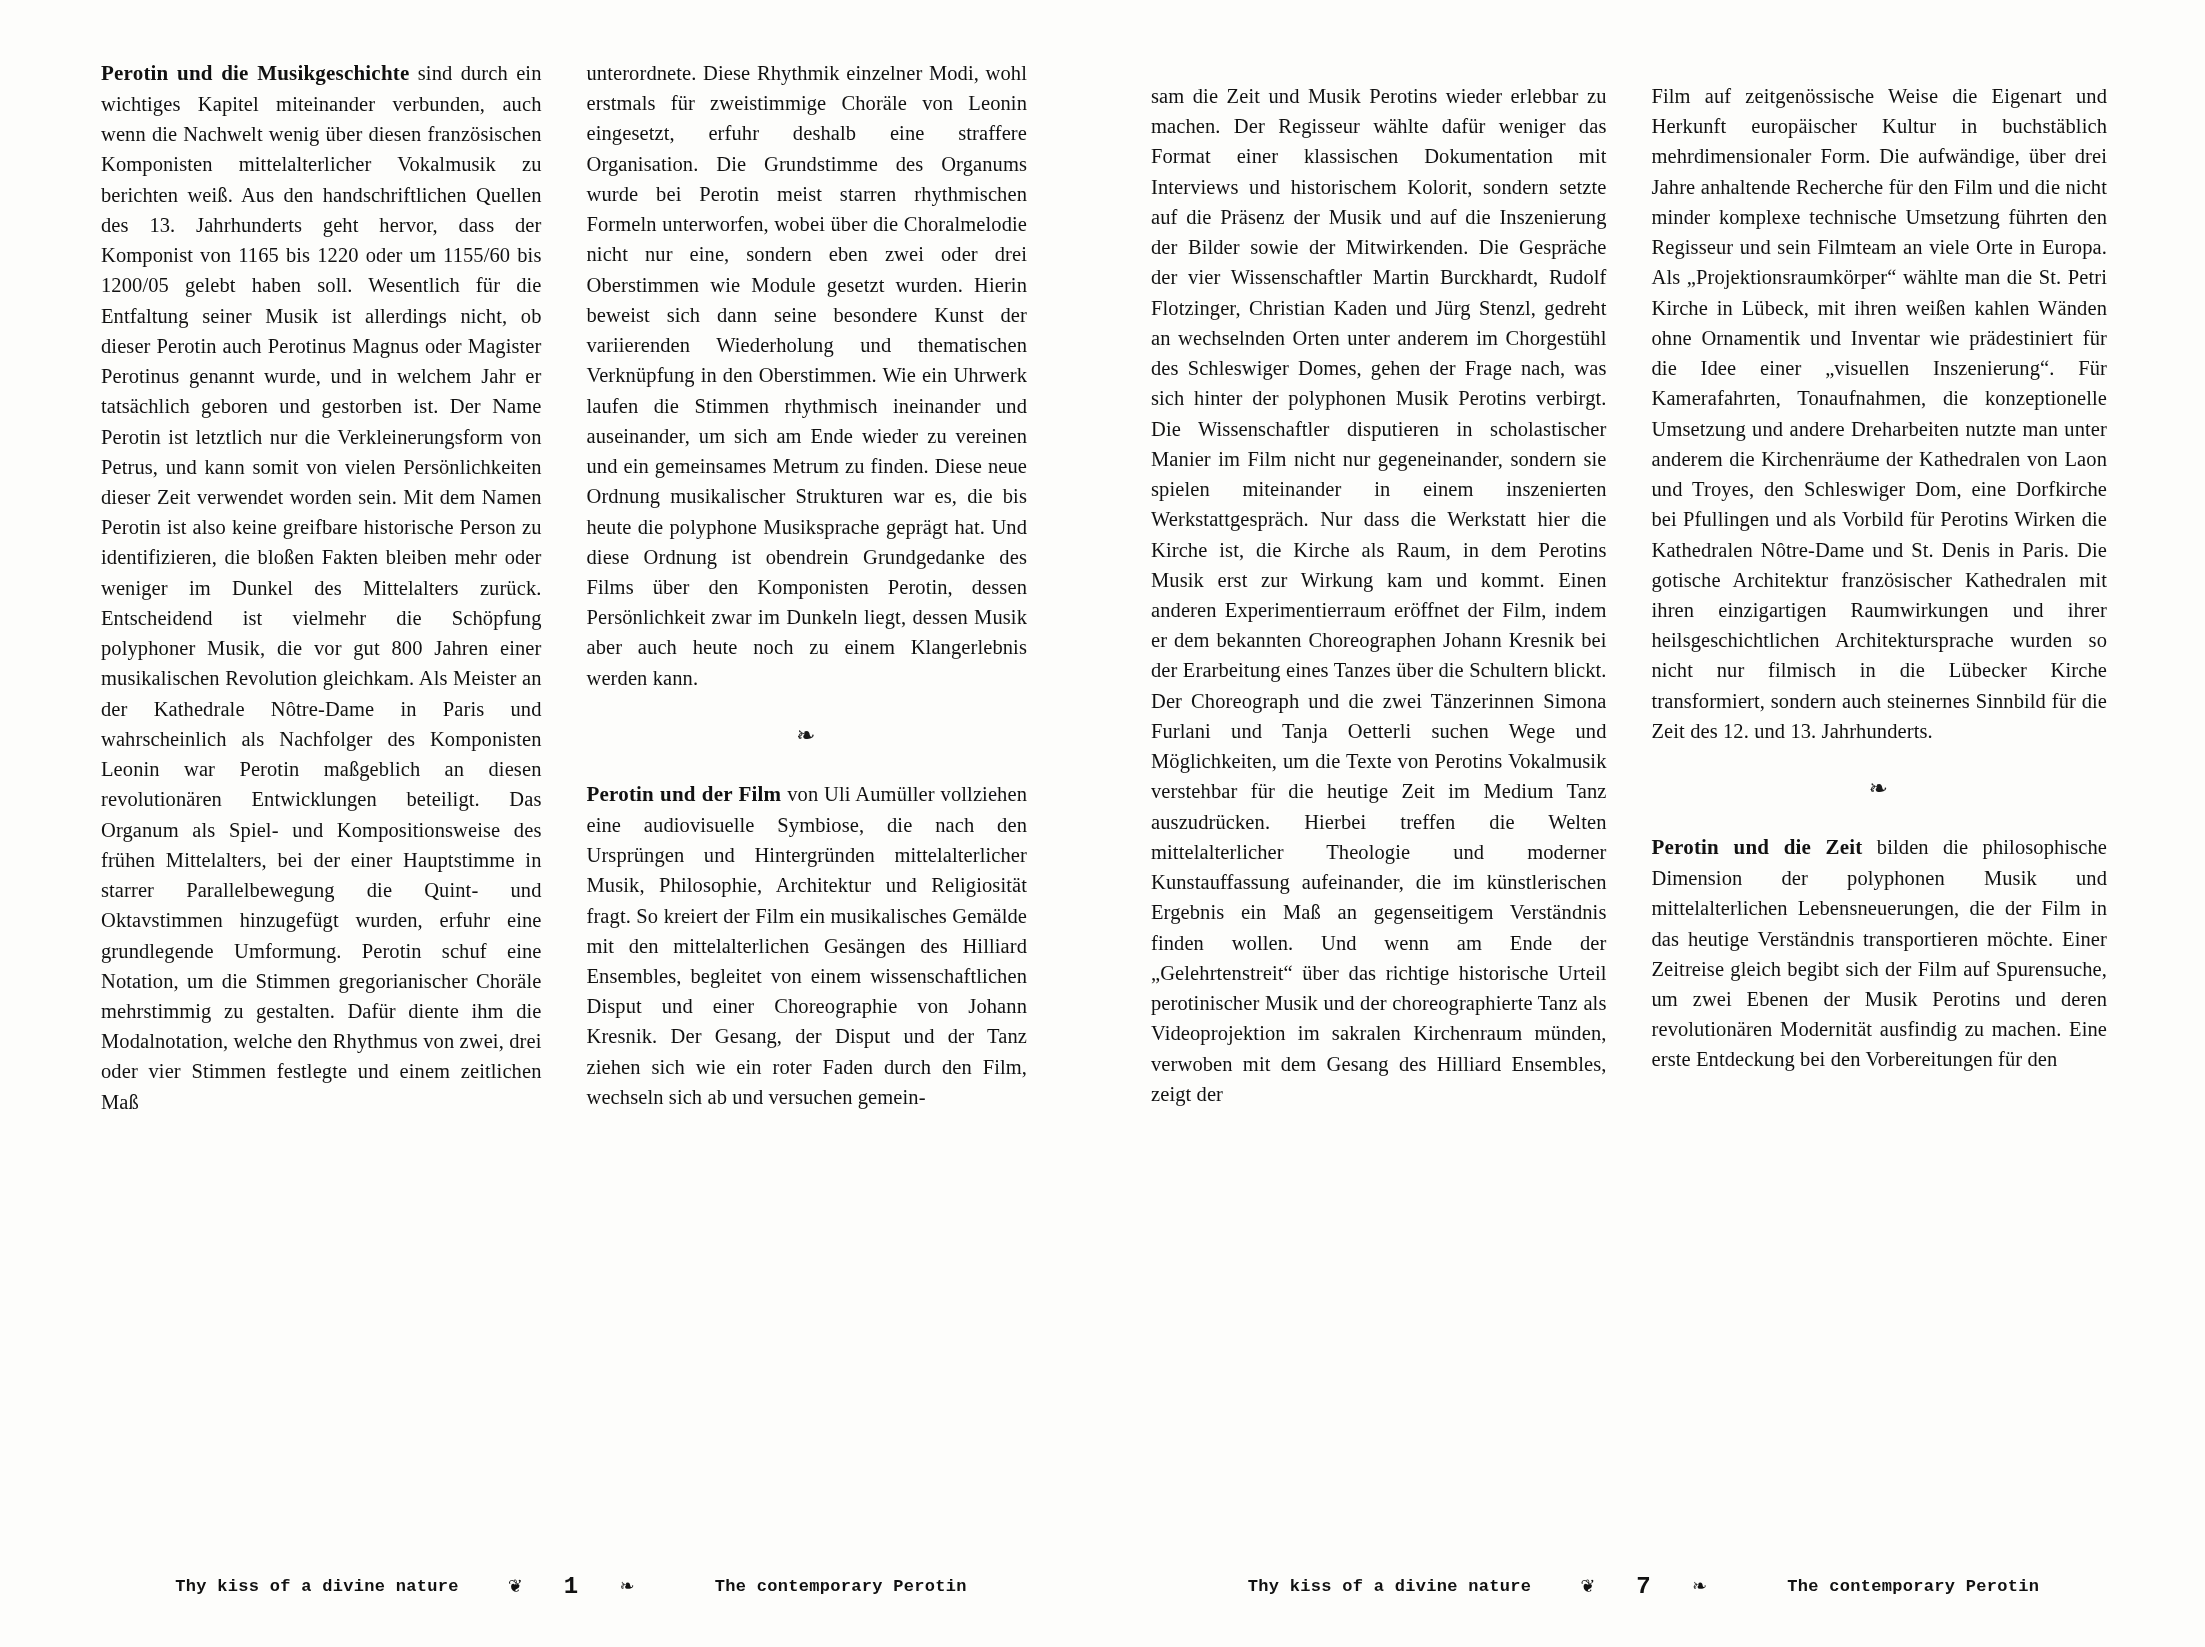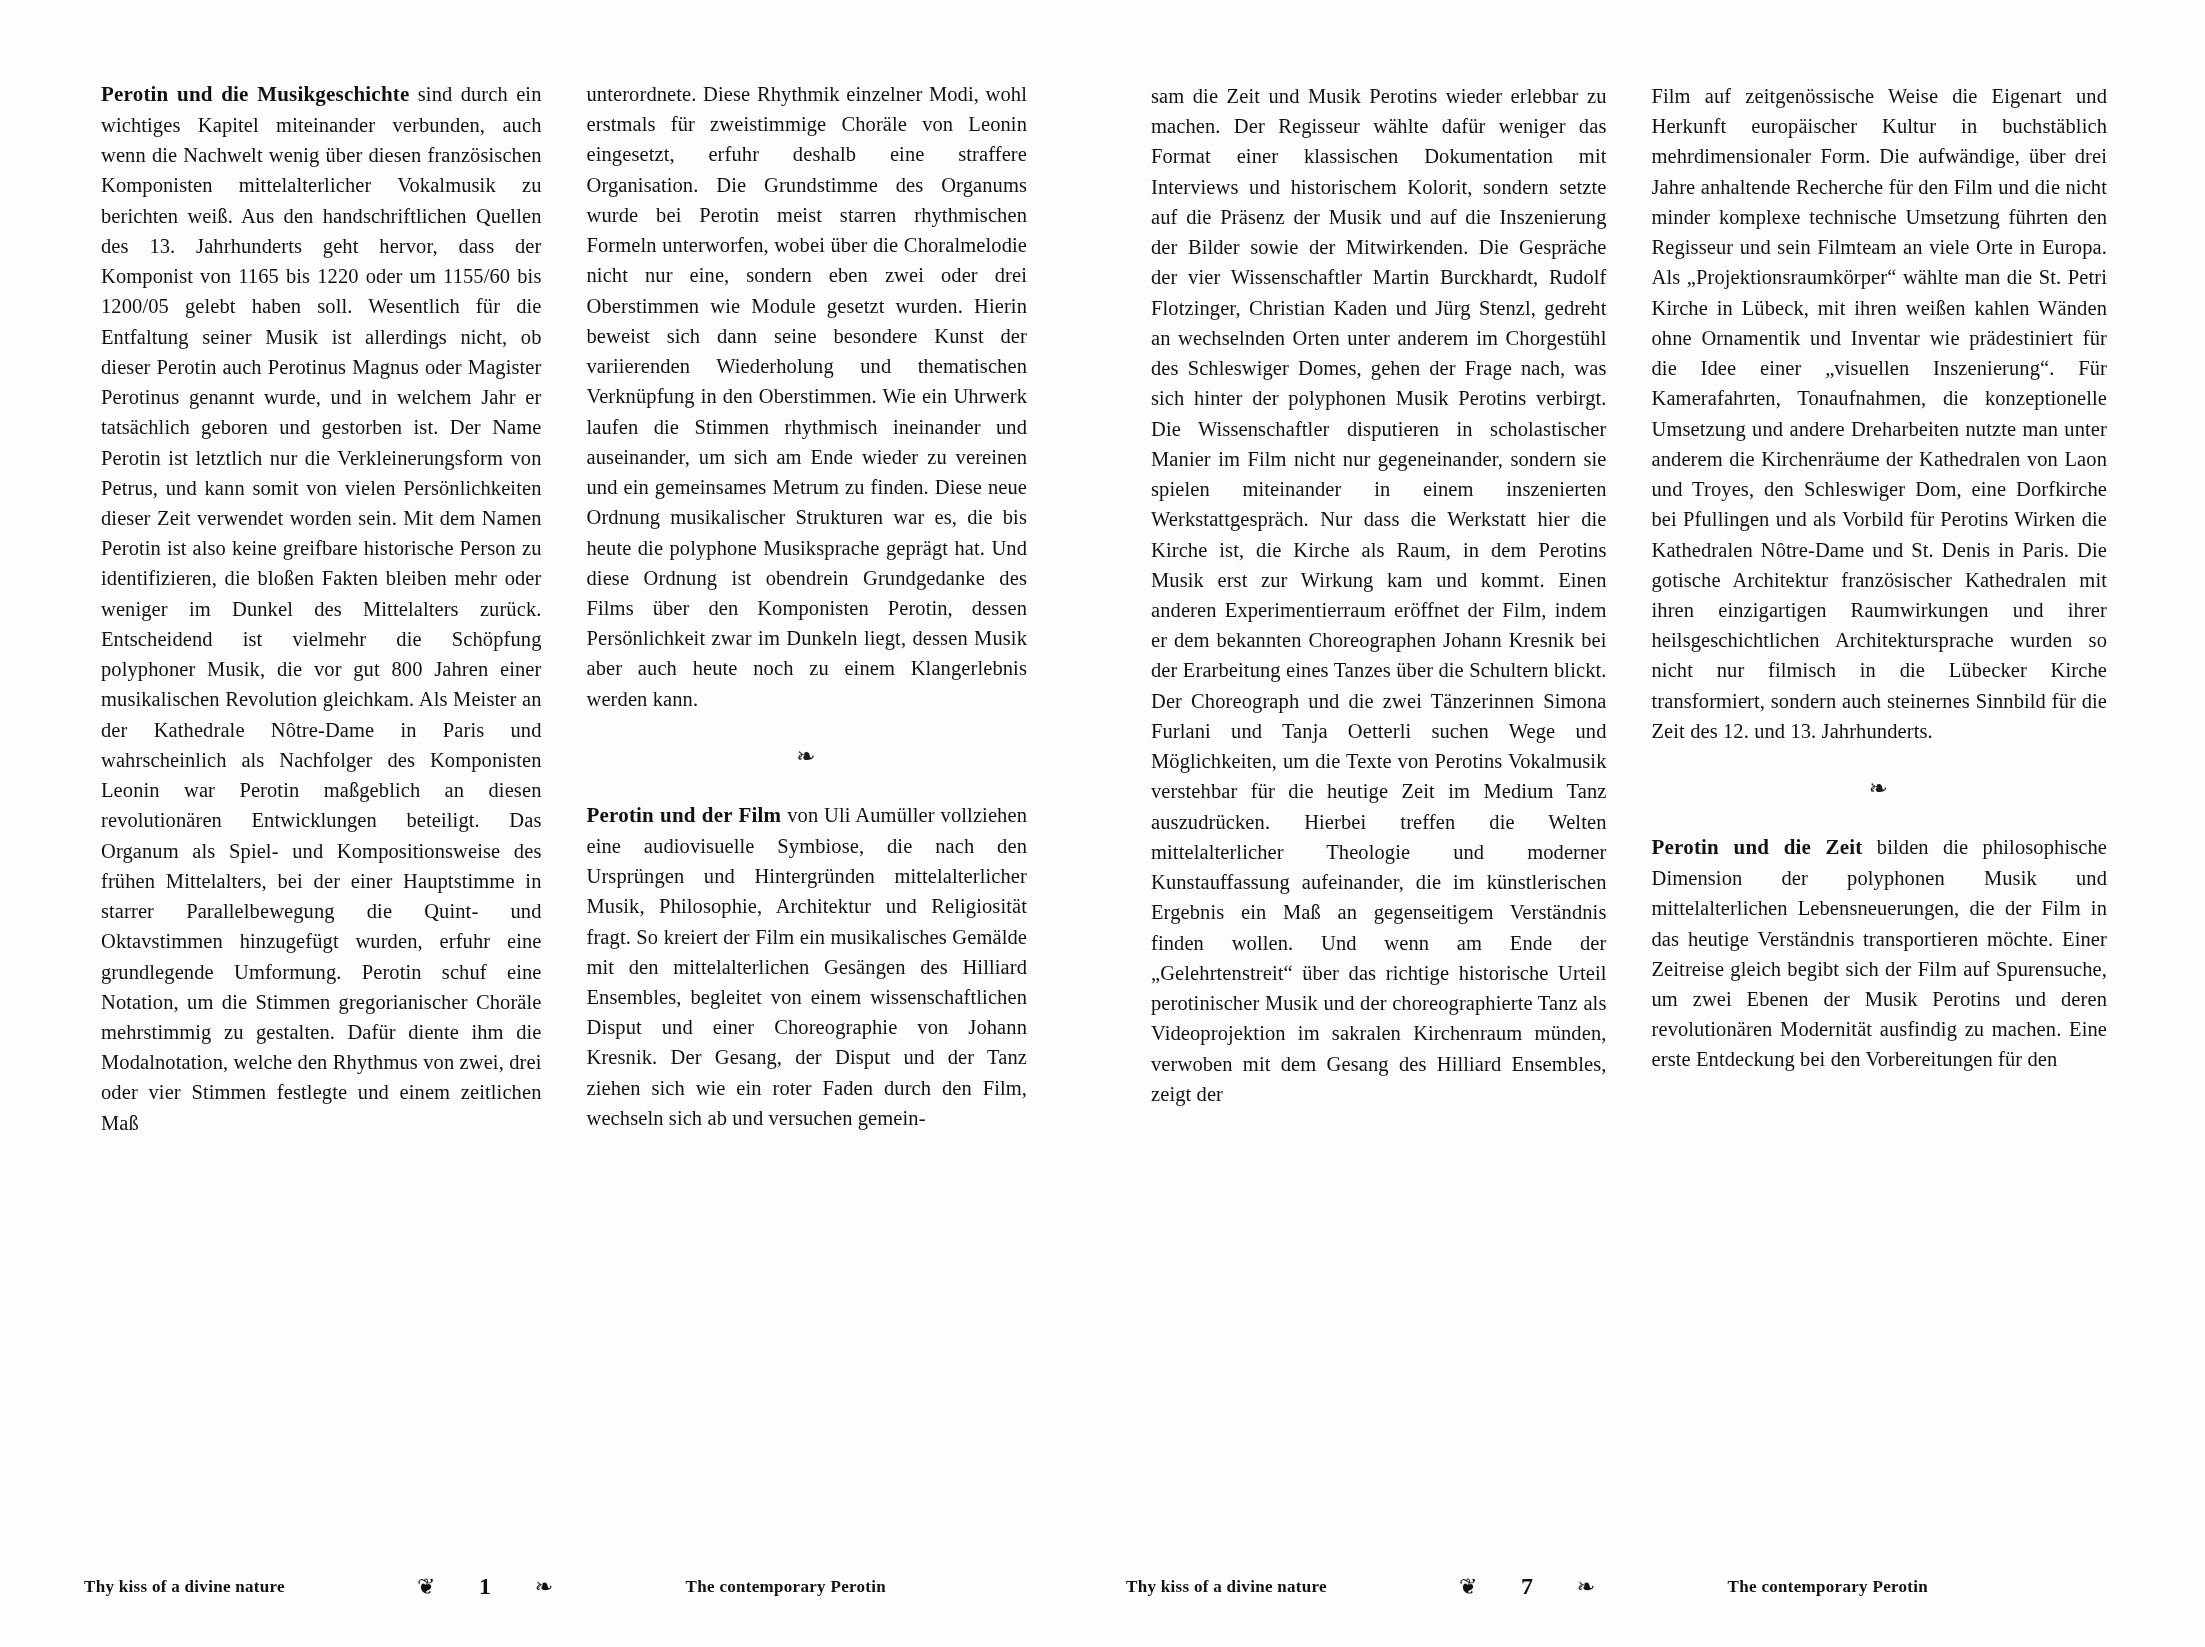--- a/index.html
+++ b/index.html
@@ -22,21 +22,21 @@
     display: flex;
   }
   .page {
     position: relative;
     box-sizing: border-box;
     height: 1648px;
     background: #fdfdfb;
   }
   .page-left {
     width: 1089px;
-    padding: 79px 62px 0 101px;
+    padding: 58px 62px 0 101px;
   }
   .page-right {
     width: 1103px;
     padding: 81px 85px 12px 62px;
   }
   .gutter {
     position: absolute;
     left: 1102px;
     top: 0;
     width: 2.3px;
@@ -73,22 +73,23 @@
     color: #1a1a1a;
   }
   .footer {
     position: absolute;
     bottom: 48px;
     left: 0;
     width: 100%;
     box-sizing: border-box;
     display: flex;
     align-items: center;
+    justify-content: center;
     gap: 0px;
-    font-family: Liberation Serif, serif;
+    font-family: Liberation Mono, monospace;
   }
   .footer-left-text,
   .footer-right-text {
     font-size: 17px;
     font-weight: bold;
     letter-spacing: 0.3px;
   }
   .footer-left-text {
     width: 333px;
     text-align: left;

